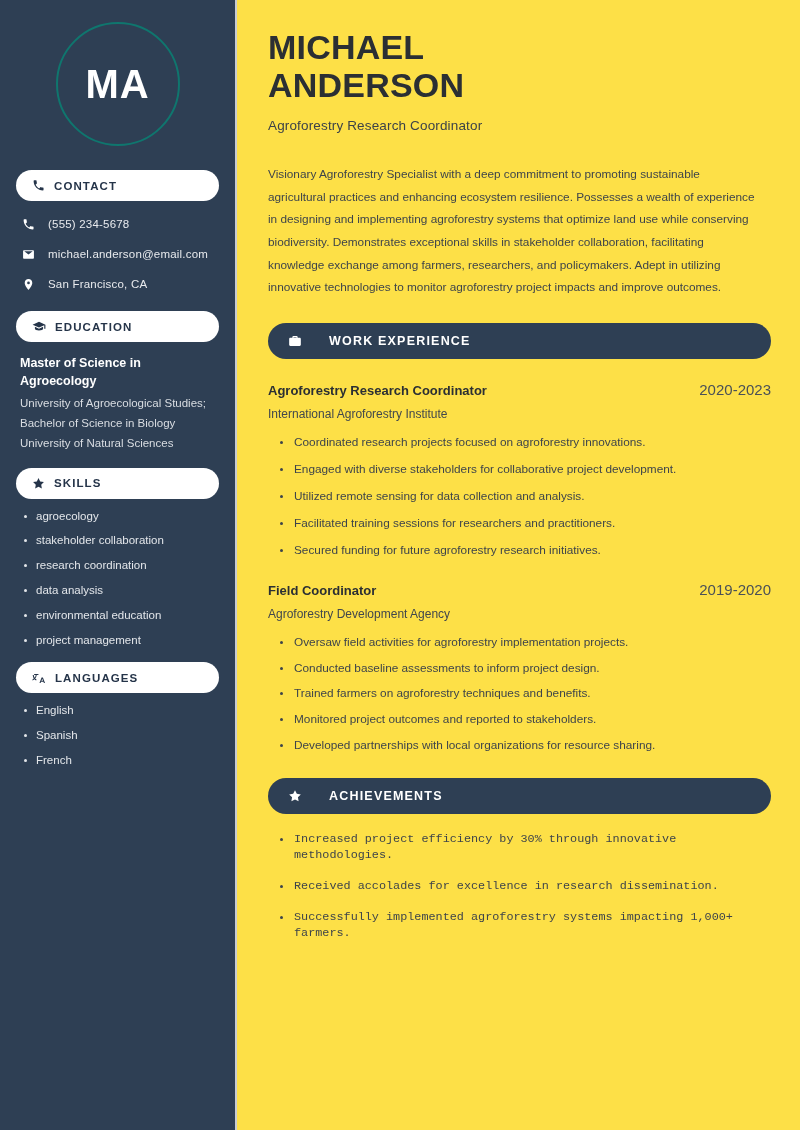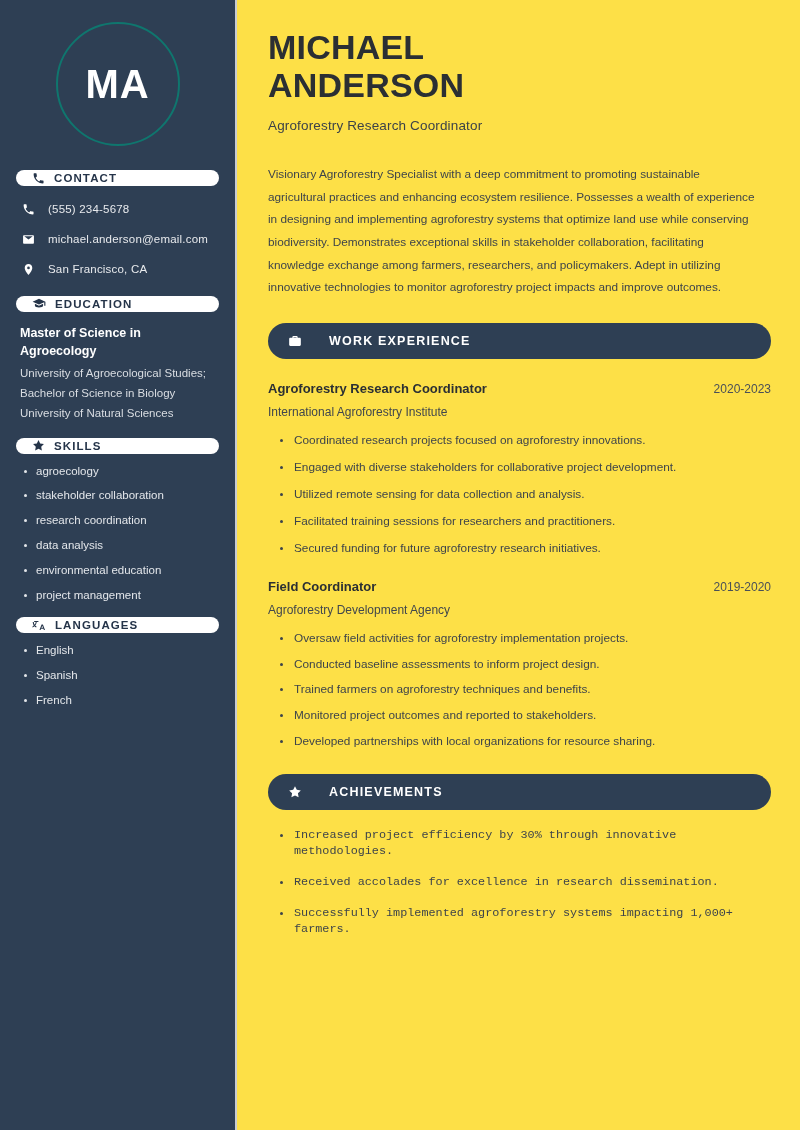--- a/index.html
+++ b/index.html
@@ -56,21 +56,21 @@
     font-weight: 700;
     letter-spacing: 1px;
     color: #ffffff;
     line-height: 1;
   }
 
   .pill {
     background: #ffffff;
     color: #253449;
     border-radius: 999px;
-    height: 16px;
+    height: 31px;
     display: flex;
     align-items: center;
     gap: 9px;
     padding: 0 16px;
     box-sizing: border-box;
     margin: 14px 0 10px 0;
   }
   .pill .pill-label {
     font-size: 11.5px;
     font-weight: 700;
@@ -188,21 +188,21 @@
     display: flex;
     justify-content: space-between;
     align-items: baseline;
   }
   .entry-role {
     font-size: 13px;
     font-weight: 700;
     color: #2b2f33;
   }
   .entry-dates {
-    font-size: 12px;
+    font-size: 15px;
     color: #4a5057;
     white-space: nowrap;
   }
   .entry-org {
     font-size: 12px;
     color: #41474d;
     margin-top: 9px;
   }
 
   .bullets {

